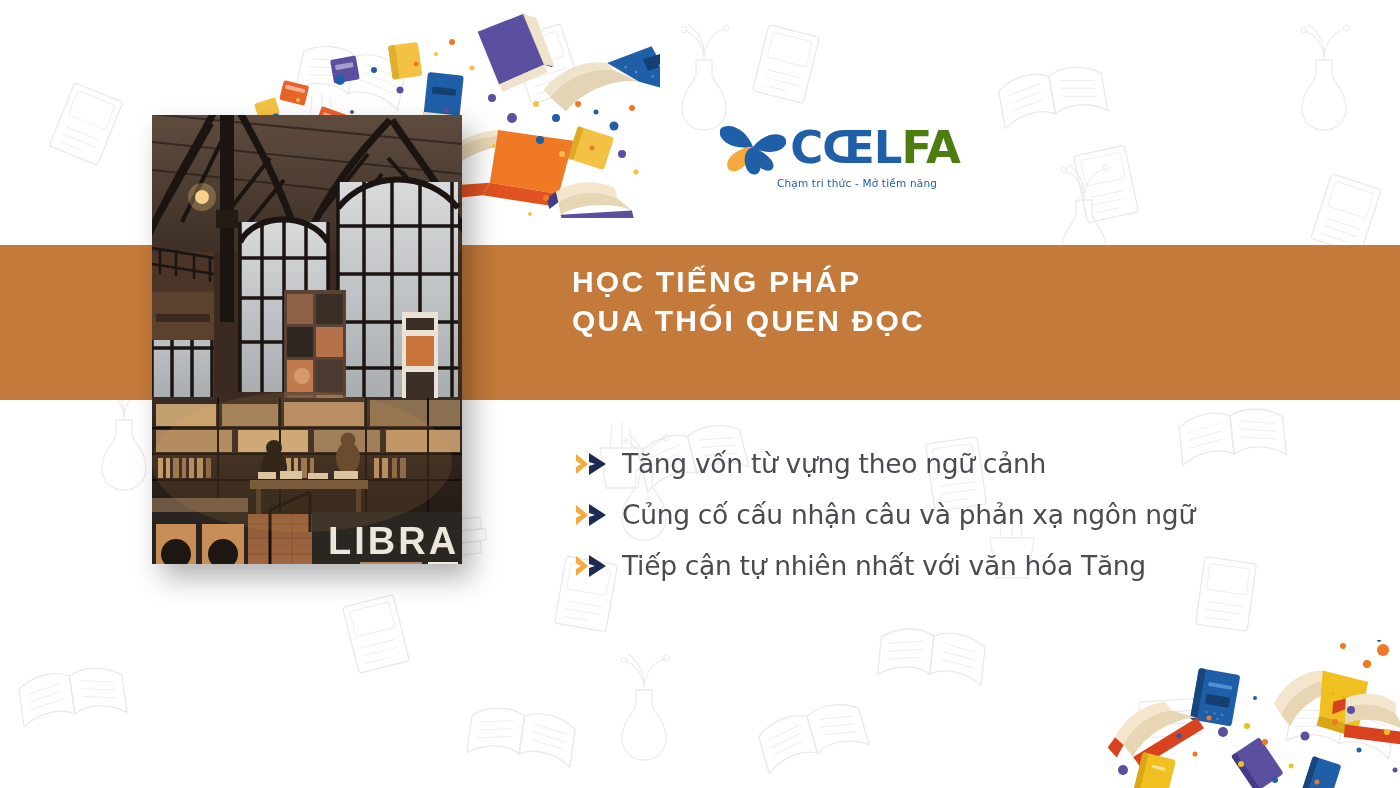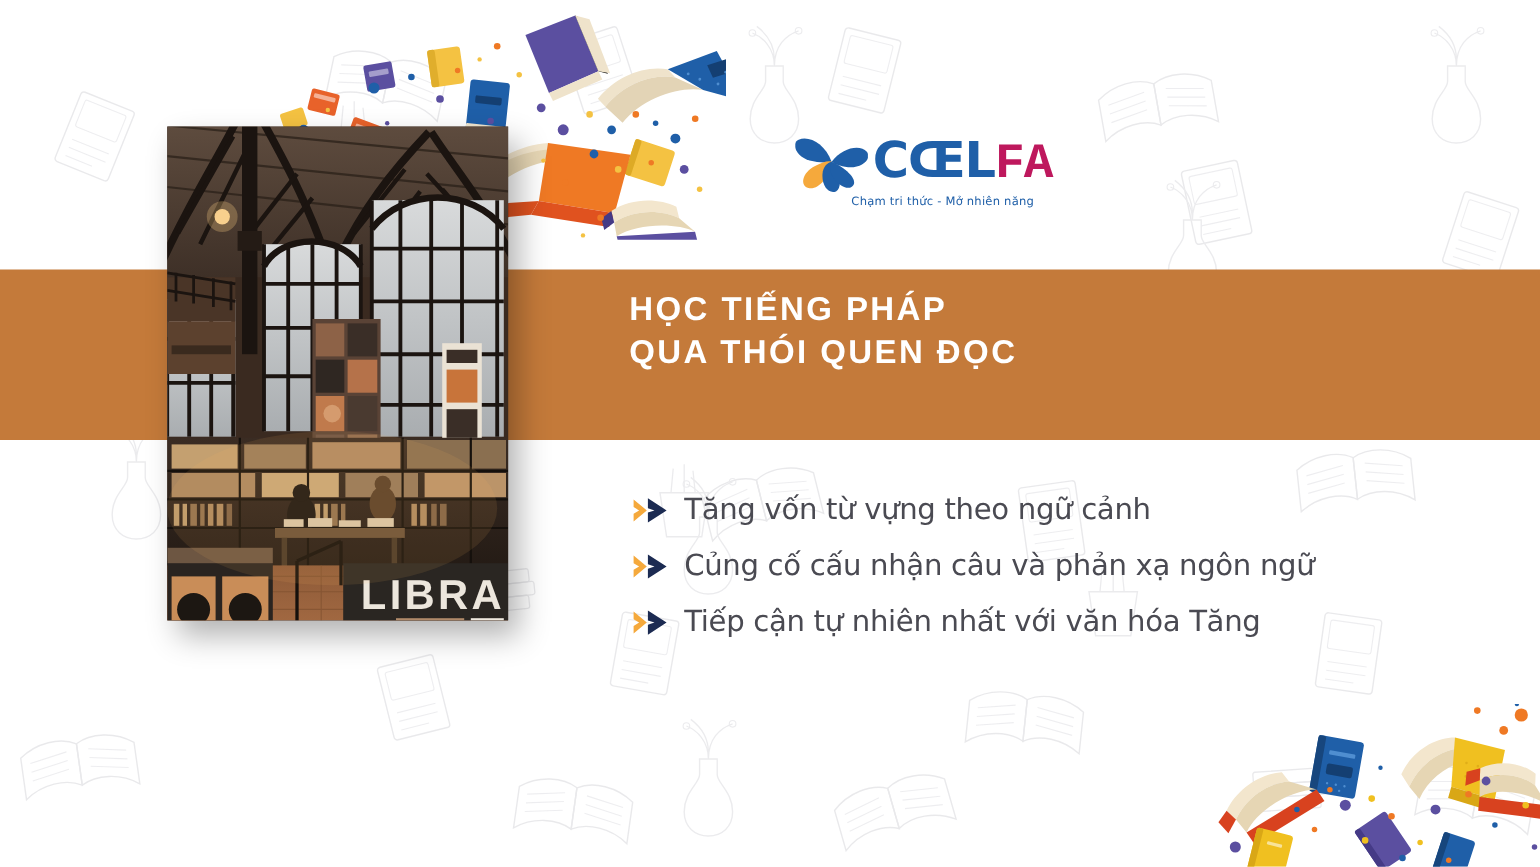--- a/index.html
+++ b/index.html
@@ -35,21 +35,21 @@
     display:flex; flex-direction:column; align-items:center;
   }
   .logo-row { display:flex; align-items:center; gap:4px; }
   .logo-mark { width:66px; height:58px; flex:0 0 auto; }
   .logo-text {
     font-family:"DejaVu Sans", sans-serif;
     font-size:45px; font-weight:700; letter-spacing:-1px; line-height:1;
     display:flex; align-items:baseline;
   }
   .logo-cel { color:#1f5fa8; }
-  .logo-fa  { color:#be185d;font-family:Liberation Mono, monospace; }
+  .logo-fa  { color:#4d7c0f; }
   .logo-tag {
     margin-top:1px; margin-left:34px;
     font-family:"DejaVu Sans", sans-serif;
     font-size:10.5px; color:#1f5fa8; letter-spacing:.2px; white-space:nowrap;
   }
 
   
   .headline {
     position:absolute; left:572px; top:262px; z-index:6;
     color:#ffffff;
@@ -573,21 +573,21 @@
           <path d="M0 0 C-2 14 -12 26 -21 24 C-29 22 -27 10 -15 4 C-8 0 -3 -1 0 0 Z" fill="#f5a93c"></path>
           <path d="M0 0 C8 10 10 24 4 27 C-3 30 -10 21 -8 9 C-7 4 -4 1 0 0 Z" fill="#1f5fa8"></path>
           <path d="M0 0 C12 5 23 15 20 21 C17 27 6 23 0 12 C-2 7 -2 3 0 0 Z" fill="#1f5fa8"></path>
         </g>
       </svg>
       <div class="logo-text">
         <span class="logo-cel">CŒL</span>
           <span class="logo-fa">FA</span>
       </div>
     </div>
-    <div class="logo-tag">Chạm tri thức - Mở nhiên năng</div>
+    <div class="logo-tag">Chạm tri thức - Mở tiềm năng</div>
   </div>
 
   <div class="headline">
     <div>HỌC TIẾNG PHÁP</div>
     <div>QUA THÓI QUEN ĐỌC</div>
   </div>
 
   <div class="bullets">
 
     <div class="bullet">

